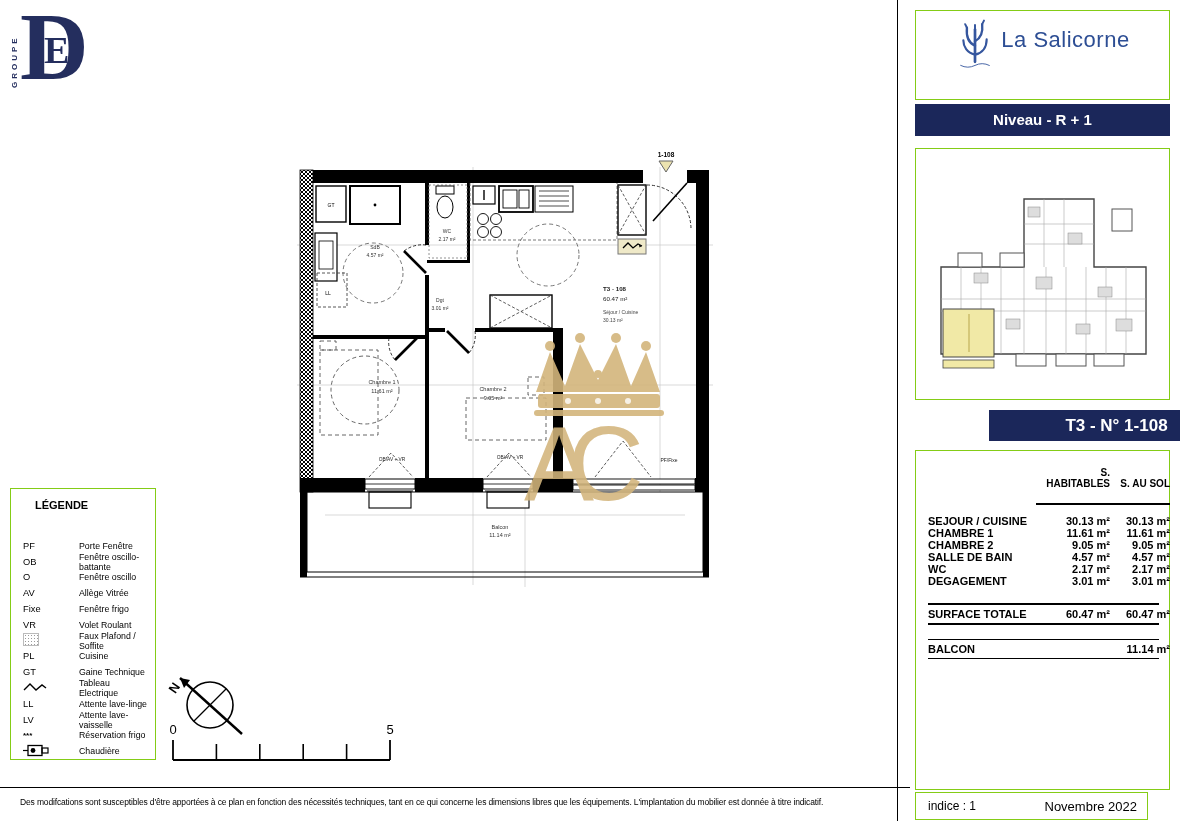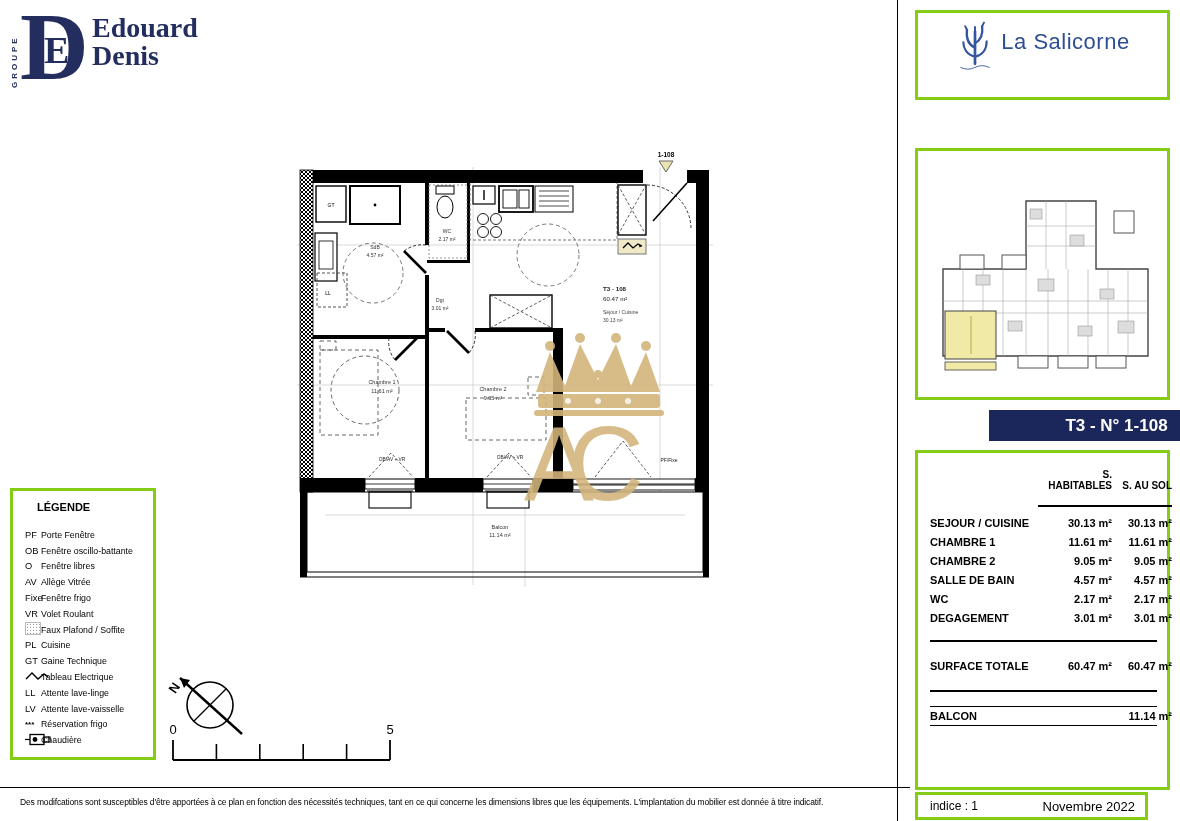--- a/index.html
+++ b/index.html
@@ -1,69 +1,65 @@
 <!DOCTYPE html>
 <html><head>
 <meta charset="utf-8">
 <style>
   html,body{margin:0;padding:0;background:#fff;}
   .page{position:relative;width:1180px;height:821px;background:#fff;overflow:hidden;
         font-family:"Liberation Sans",sans-serif;color:#000;}
   .abs{position:absolute;}
-  .box{position:absolute;border:3px solid #84cc16;background:#fff;box-sizing:border-box;}
+  .box{position:absolute;border:1px solid #84cc16;background:#fff;box-sizing:border-box;}
   .banner{position:absolute;background:#1b275a;color:#fff;font-weight:bold;text-align:center;box-sizing:border-box;}
   
   .ed-logo{display:flex;align-items:flex-start;}
   .ed-groupe{writing-mode:vertical-rl;transform:rotate(180deg);font-size:8px;letter-spacing:3px;
              color:#242e5e;height:78px;margin:4px 1px 0 0;font-weight:bold;}
   .ed-monogram{position:relative;width:64px;height:86px;}
   .ed-d{font-family:"Liberation Serif",serif;font-weight:700;font-size:95px;line-height:82px;color:#242e5e;}
   .ed-e{position:absolute;left:24px;top:22px;font-family:"Liberation Serif",serif;font-weight:700;
         font-size:38px;color:#242e5e;}
   .ed-name{margin:8px 0 0 8px;font-family:"Liberation Serif",serif;font-weight:700;font-size:28px;
            line-height:28px;color:#242e5e;}
   
   .sal-row{display:flex;justify-content:center;align-items:flex-start;margin-top:6px;}
   .sal-name{font-size:22px;color:#2d4e94;margin:10px 0 0 6px;letter-spacing:0.5px;}
   .sal-addr{text-align:center;font-size:11px;line-height:14px;color:#111;}
   
   .stable{padding:16px 10px 0 12px;font-size:11px;font-weight:bold;}
   .srow{display:grid;grid-template-columns:108px 74px 60px;align-items:end;}
   .shead .c2,.shead .c3{border-bottom:2px solid #000;padding-bottom:14px;font-size:10px;}
   .srow .c2,.srow .c3{text-align:right;}
-  .sbody .srow{margin-top:7px;}
-  .stotal{border-top:2px solid #000;border-bottom:2px solid #000;margin-top:16px;padding:18px 0;}
+  .sbody .srow{}
+  .stotal{border-top:2px solid #000;border-bottom:2px solid #000;margin-top:16px;padding:3px 0;}
   .sbalcon{border-top:1.5px solid #000;border-bottom:1.5px solid #000;margin-top:14px;padding:3px 0;}
   
   .legend{padding:10px 4px 0 12px;}
-  .legend-title{font-size:11px;font-weight:bold;margin-bottom:14px;padding-left:12px;}
+  .legend-title{font-size:11px;font-weight:bold;margin-bottom:27px;padding-left:12px;}
   .legend-row{display:flex;align-items:center;height:15.8px;font-size:8.8px;}
-  .legend-abbr{width:16px;font-size:9.3px;flex:none;}
+  .legend-abbr{width:56px;font-size:9.3px;flex:none;}
   .hatch-swatch{display:inline-block;width:14px;height:11px;margin-right:0;border:1px solid #bbb;
     background-image:radial-gradient(#9a9a9a 28%,transparent 30%);background-size:3px 3px;}
   
   .footer-left{border-top:1px solid #000;font-size:8.5px;letter-spacing:-0.15px;white-space:nowrap;
                padding:9px 0 0 20px;}
   .footer-right{display:flex;justify-content:space-between;align-items:center;padding:0 10px 0 12px;}
   svg text{font-family:"Liberation Sans",sans-serif;}
 </style>
 </head>
 <body>
 
 <div class="page">
 
   <div class="abs ed-logo" style="left:10px;top:6px;">
     <span class="ed-groupe">GROUPE</span>
     <span class="ed-monogram">
       <span class="ed-d">D</span>
       <span class="ed-e">E</span>
-    </span>
-    <span class="ed-name">
-      <div>Edouard</div>
-      <div>Denis</div>
     </span>
   </div>
 
   <div class="abs" style="left:897px;top:0;width:1px;height:821px;background:#000;"></div>
 
   <div class="box" style="left:915px;top:10px;width:255px;height:90px;">
     <div class="sal-row">
       <svg width="40" height="52" viewBox="0 0 44 58">
         <g stroke="#35569e" fill="none" stroke-linecap="round">
           <path d="M22,50 V14" stroke-width="3"></path>
@@ -72,20 +68,21 @@
           <path d="M22,42 C13,40 9,33 9,26" stroke-width="2.4"></path>
           <path d="M22,42 C31,40 35,33 35,25" stroke-width="2.4"></path>
           <path d="M13,12 l-2,-4 M30,8 l2,-4 M22,14 l0,-5" stroke-width="2.2"></path>
           <path d="M6,54 Q14,58 22,54 Q30,50 38,54" stroke-width="1"></path>
         </g>
       </svg>
       <span class="sal-name">La Salicorne</span>
     </div>
   </div>
 
+  <div class="banner" style="left:915px;top:104px;width:255px;height:32px;font-size:15px;line-height:32px;">Niveau - R + 1</div>
 
   <div class="box" style="left:915px;top:148px;width:255px;height:252px;">
     <svg width="253" height="250" viewBox="0 0 253 250">
       <g fill="#fff" stroke="#444" stroke-width="1.4">
         <path d="M25,118 H108 V50 H178 V118 H230 V205 H25 Z"></path>
       </g>
       <g fill="#fff" stroke="#555" stroke-width="1">
         <rect x="42" y="104" width="24" height="14"></rect>
         <rect x="84" y="104" width="24" height="14"></rect>
         <rect x="196" y="60" width="20" height="22"></rect>
@@ -185,21 +182,21 @@
     <div class="legend-row">
         <span class="legend-abbr">PF</span>
         <span>Porte Fenêtre</span>
       </div>
     <div class="legend-row">
         <span class="legend-abbr">OB</span>
         <span>Fenêtre oscillo-battante</span>
       </div>
     <div class="legend-row">
         <span class="legend-abbr">O</span>
-        <span>Fenêtre libres</span>
+        <span>Fenêtre oscillo</span>
       </div>
     <div class="legend-row">
         <span class="legend-abbr">AV</span>
         <span>Allège Vitrée</span>
       </div>
     <div class="legend-row">
         <span class="legend-abbr">Fixe</span>
         <span>Fenêtre frigo</span>
       </div>
     <div class="legend-row">

